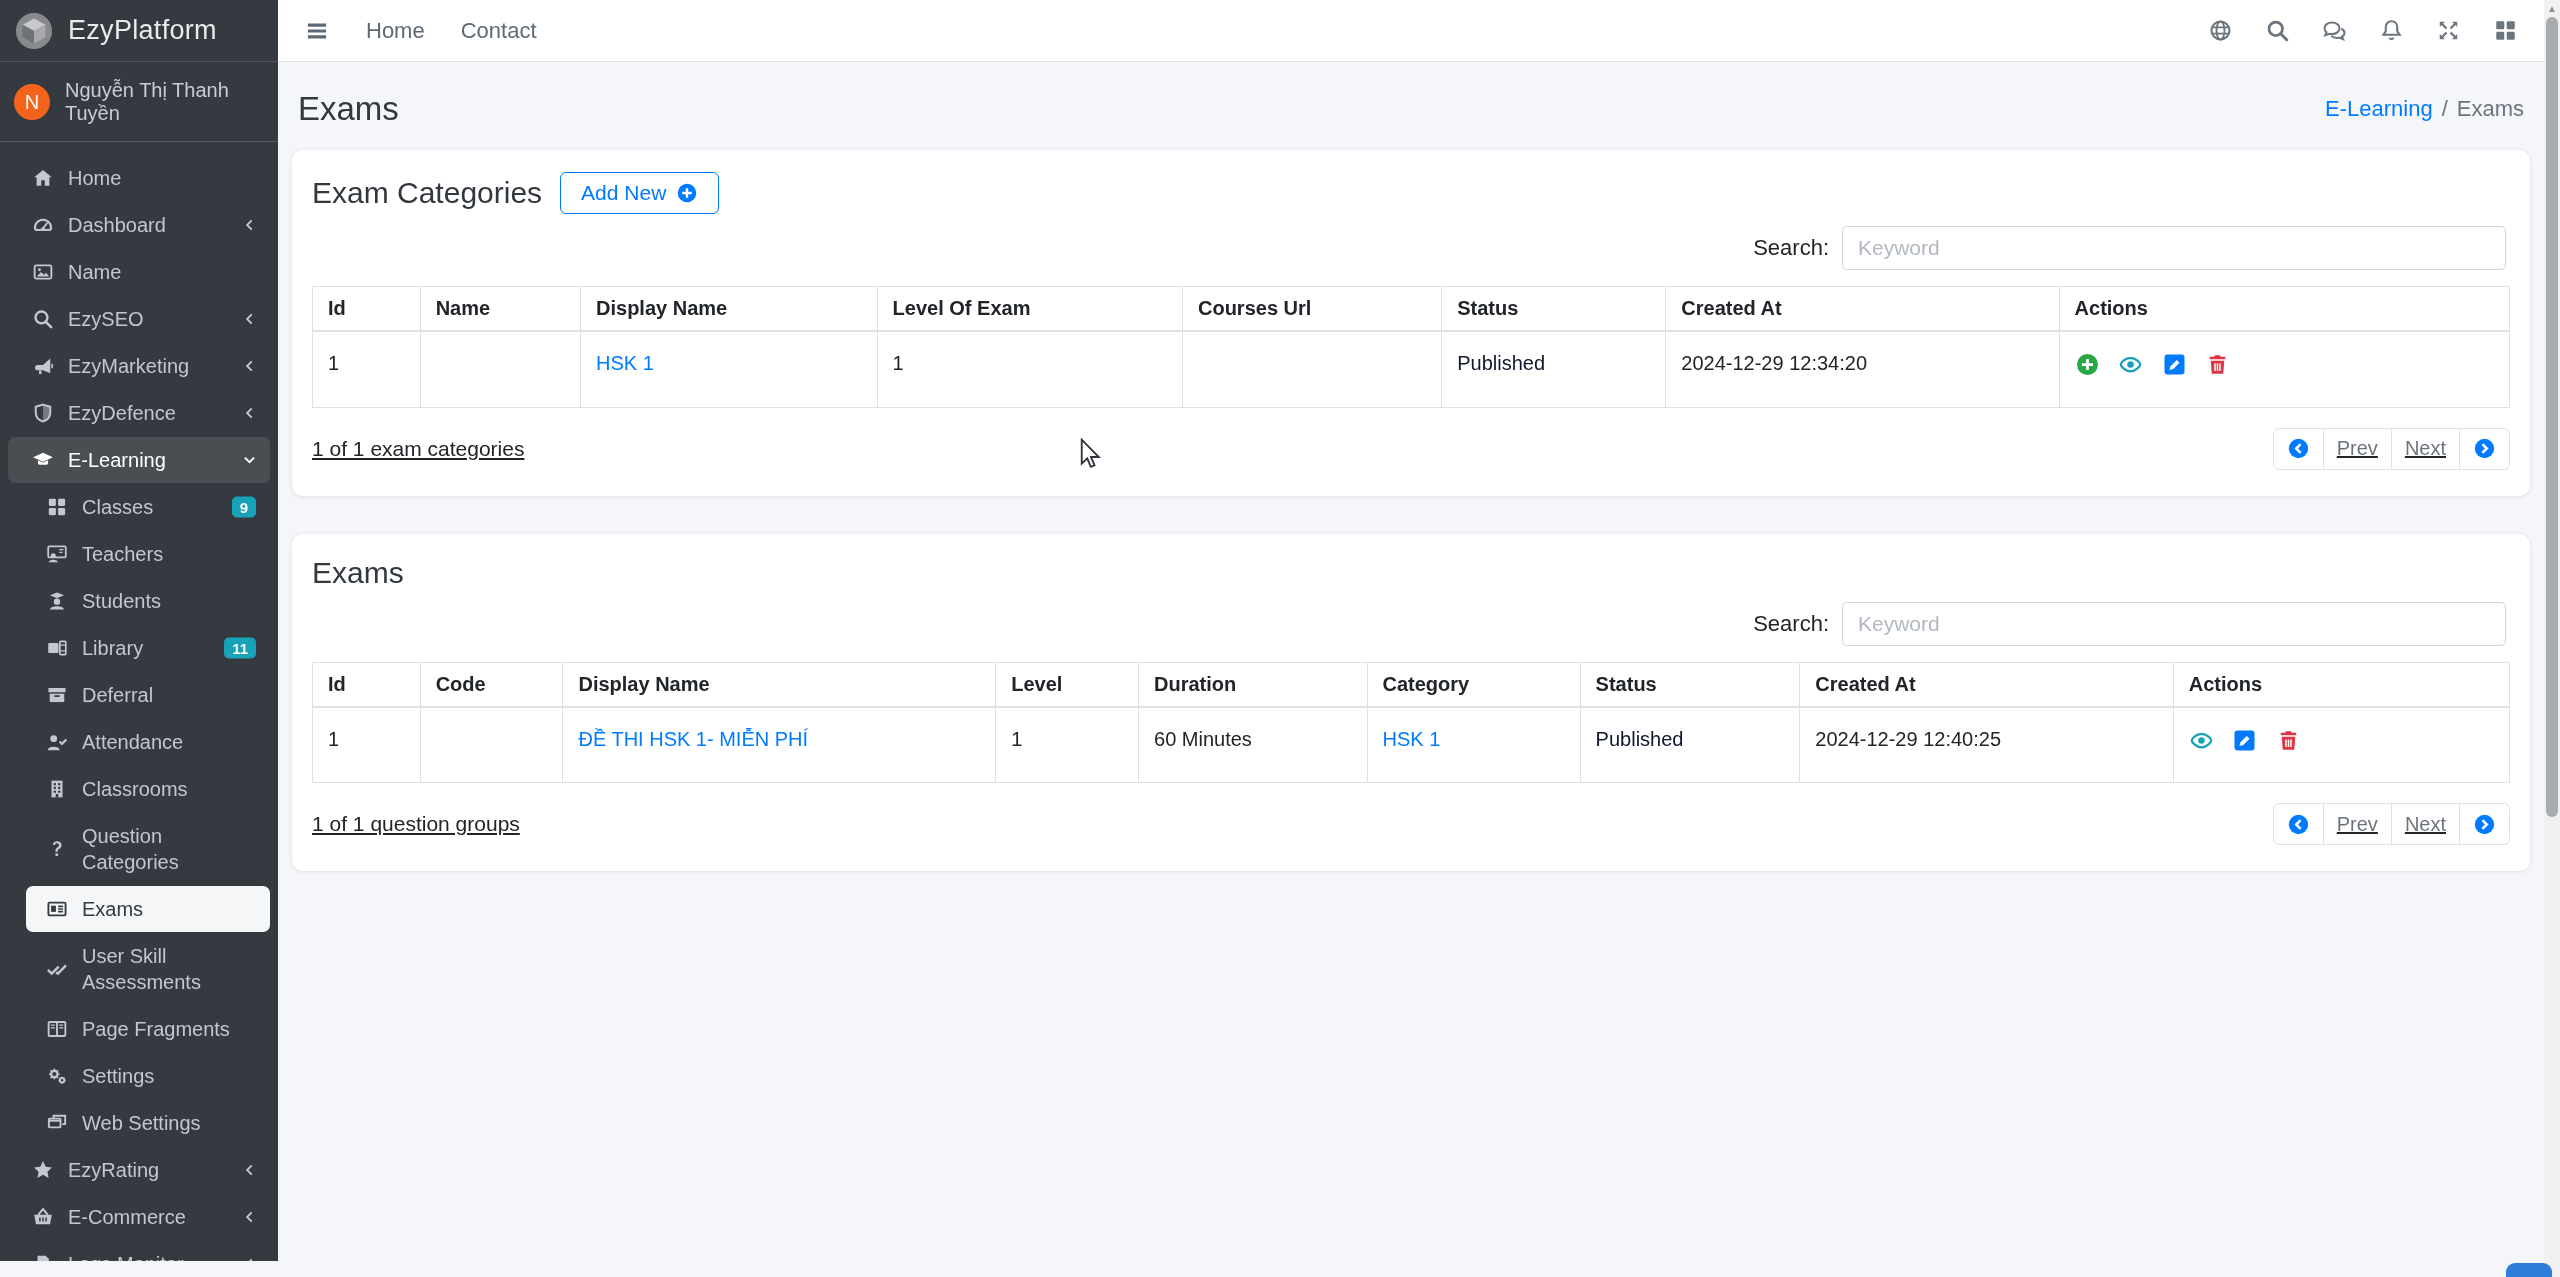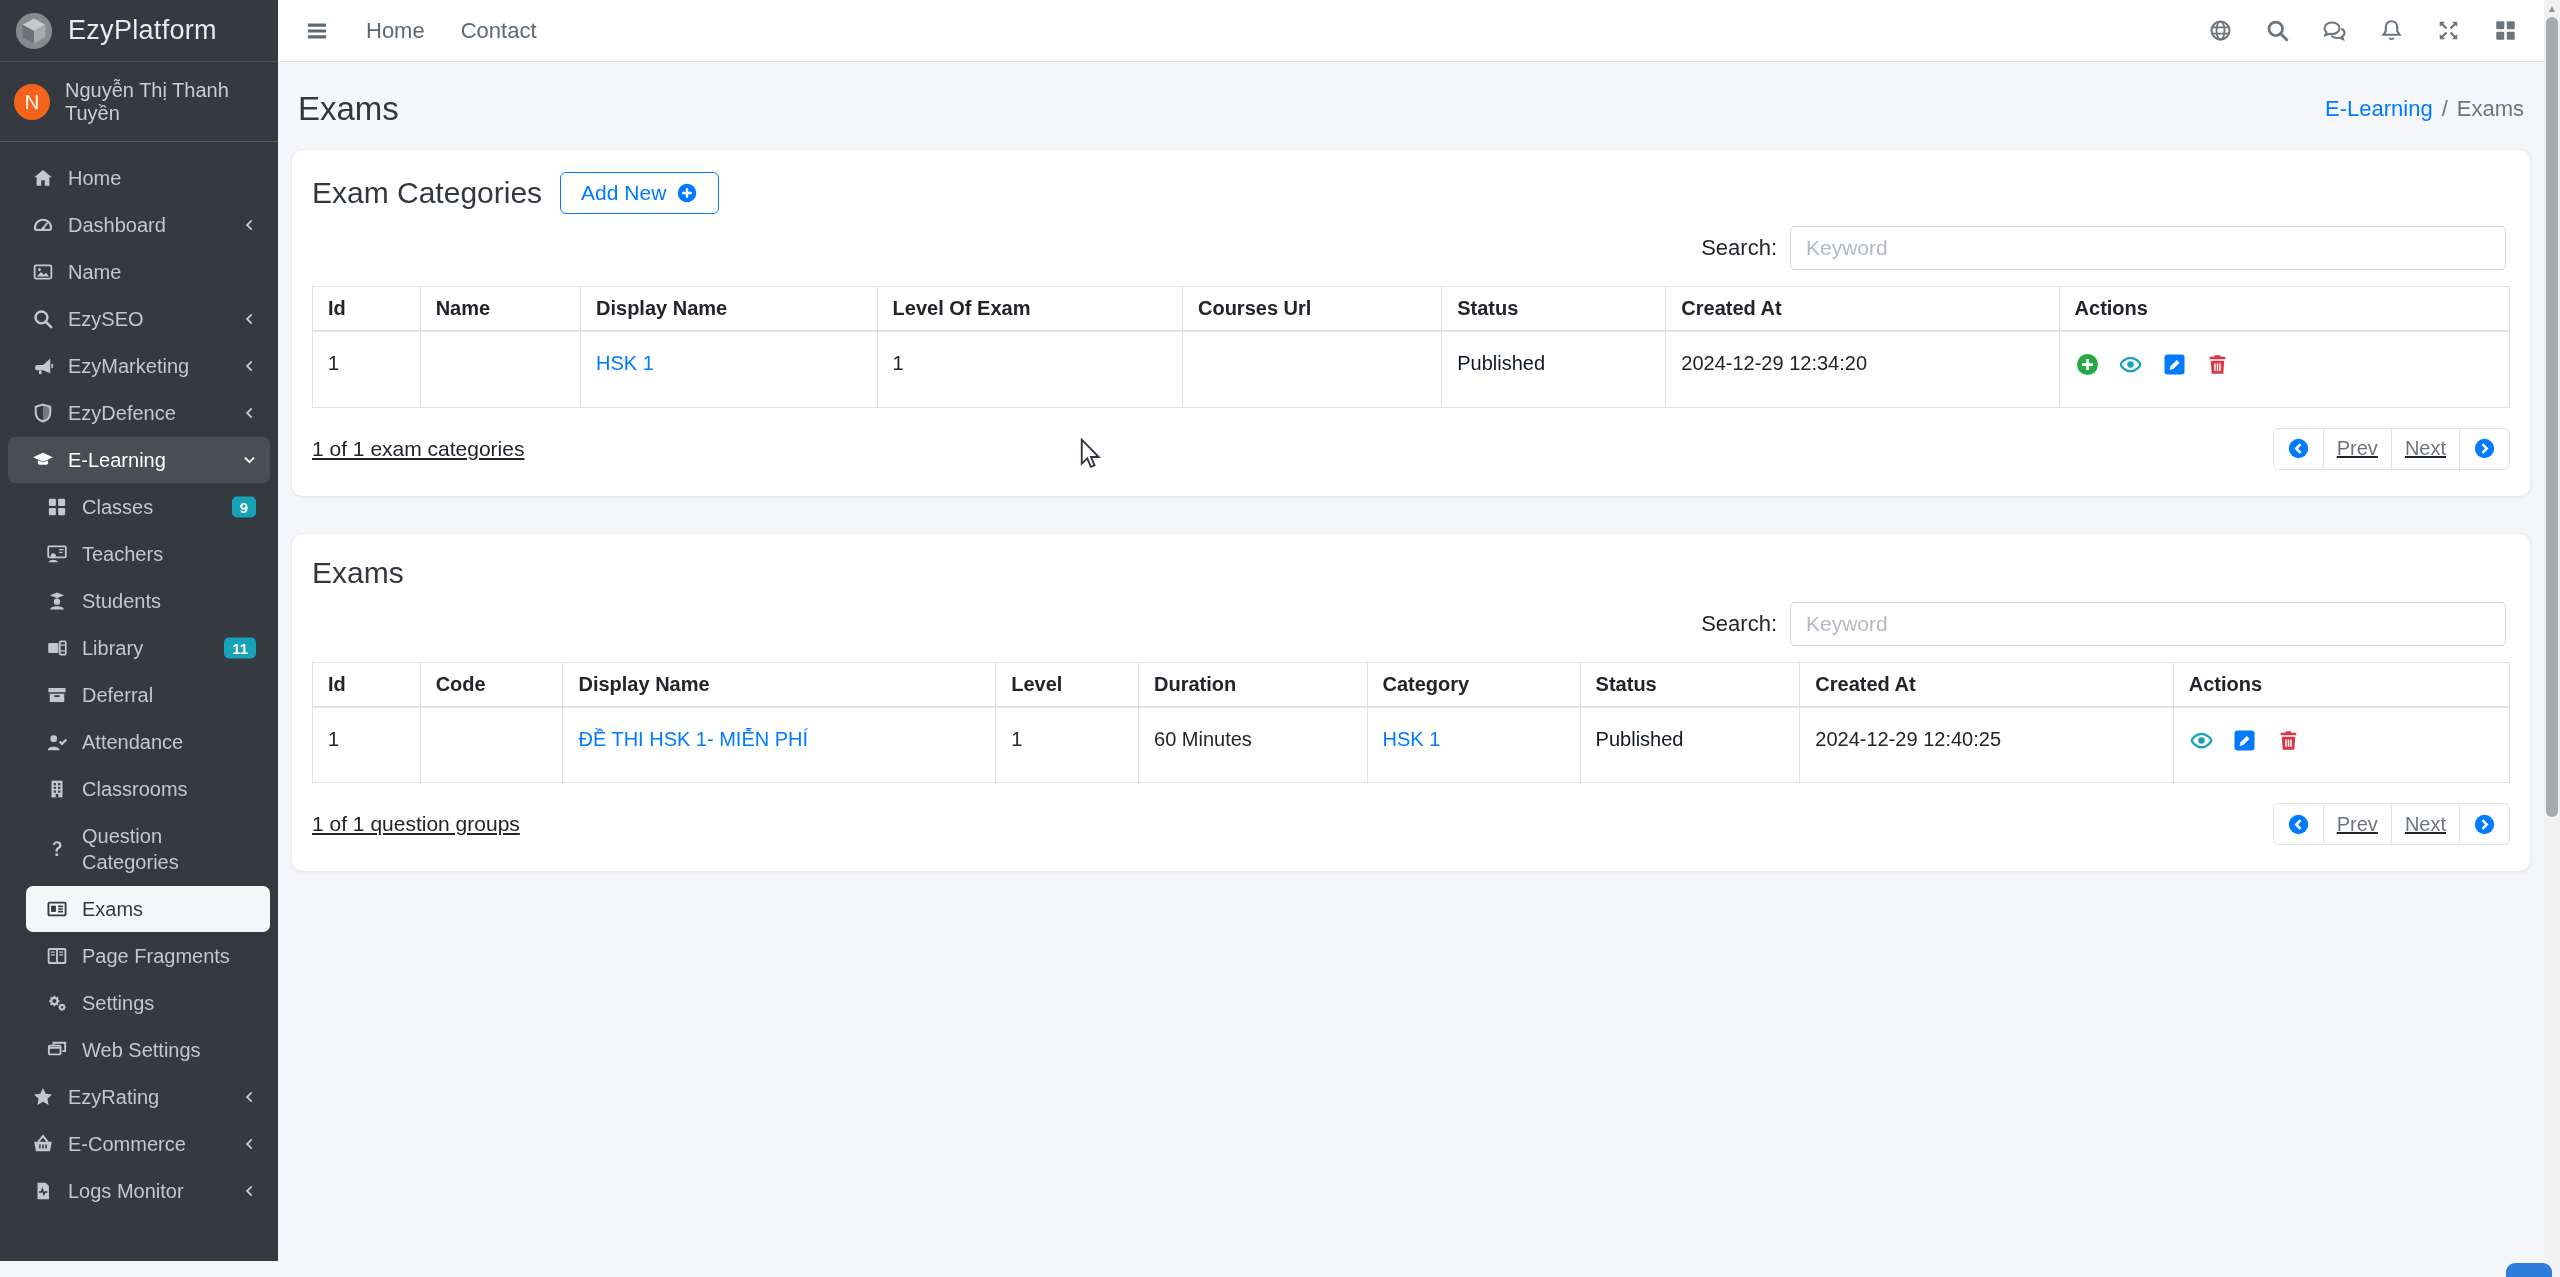--- a/index.html
+++ b/index.html
@@ -46,21 +46,21 @@
   .bc-sep { color:#6c757d; margin:0 9px; }
   .bc-cur { color:#6c757d; }
 
   .card { background:#fff; border-radius:10px; margin:0 14px 38px; box-shadow:0 0 1px rgba(0,0,0,.13), 0 1px 4px rgba(0,0,0,.08); }
   .card-head { display:flex; align-items:center; gap:18px; padding:22px 20px 0; }
   .sec-title { font-size:30px; font-weight:500; color:#32383e; margin:0; }
   .btn-add { display:inline-flex; align-items:center; gap:10px; border:1px solid #007bff; color:#007bff; background:#fff; border-radius:6px; font-size:21px; padding:8px 20px; cursor:pointer; font-family:inherit; }
   .btn-add svg { width:22px; height:22px; color:#007bff; }
   .search-row { display:flex; justify-content:flex-end; align-items:center; gap:13px; padding:12px 24px 16px; }
   .search-row label { font-size:22px; color:#212529; }
-  .search-input { width:716px; height:44px; border:1px solid #ced4da; border-radius:5px; font-size:21px; padding:0 15px; color:#495057; font-family:inherit; outline:none; background:#fff; }
+  .search-input { width:664px; height:44px; border:1px solid #ced4da; border-radius:5px; font-size:21px; padding:0 15px; color:#495057; font-family:inherit; outline:none; background:#fff; }
   .search-input::placeholder { color:#b2b9c0; }
 
   table.grid { width:calc(100% - 40px); margin:0 20px; border-collapse:collapse; font-size:20px; color:#212529; table-layout:fixed; }
   .grid th, .grid td { border:1px solid #dee2e6; text-align:left; vertical-align:top; padding:10px 15px; overflow:hidden; white-space:nowrap; }
   .grid th { font-weight:700; border-bottom:2px solid #dee2e6; color:#212529; }
   .grid td { padding:20px 15px; height:76px; }
   a.cell-link { color:#007bff; text-decoration:none; cursor:pointer; }
   .status-pub { color:#0f172a; }
   .act-btn { display:inline-flex; margin-right:13px; cursor:pointer; vertical-align:middle; }
   .act-btn svg { width:25px; height:25px; }
@@ -458,20 +458,30 @@
         </a>
       </li>
     <li class="child active">
         <a>
           <span class="ico">
             <svg>
               <use href="#i-exam"></use>
             </svg>
           </span>
           <span>Exams</span>
+        </a>
+      </li>
+    <li class="child">
+        <a>
+          <span class="ico">
+            <svg>
+              <use href="#i-check2"></use>
+            </svg>
+          </span>
+          <span>User Skill Assessments</span>
         </a>
       </li>
     <li class="child">
         <a>
           <span class="ico">
             <svg>
               <use href="#i-columns"></use>
             </svg>
           </span>
           <span>Page Fragments</span>

